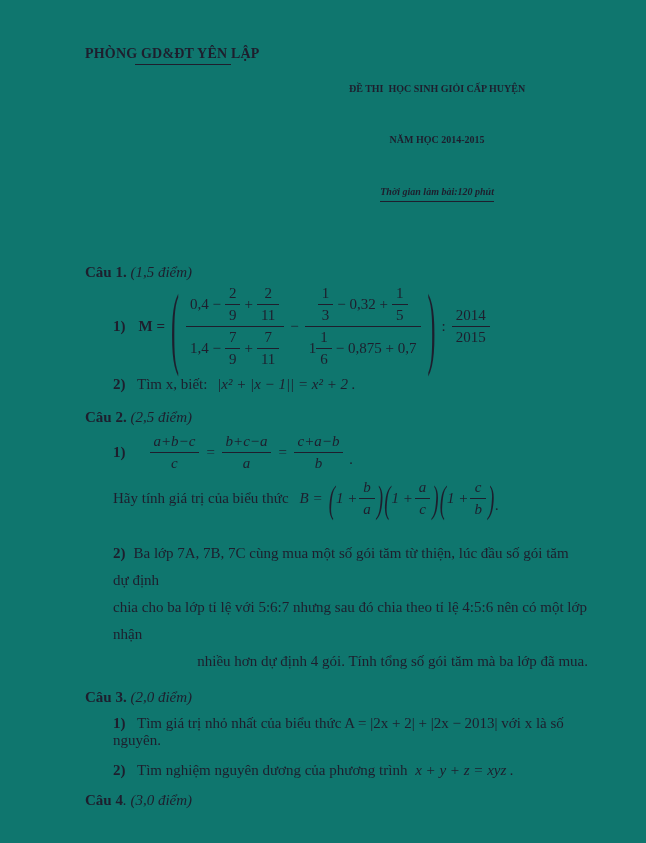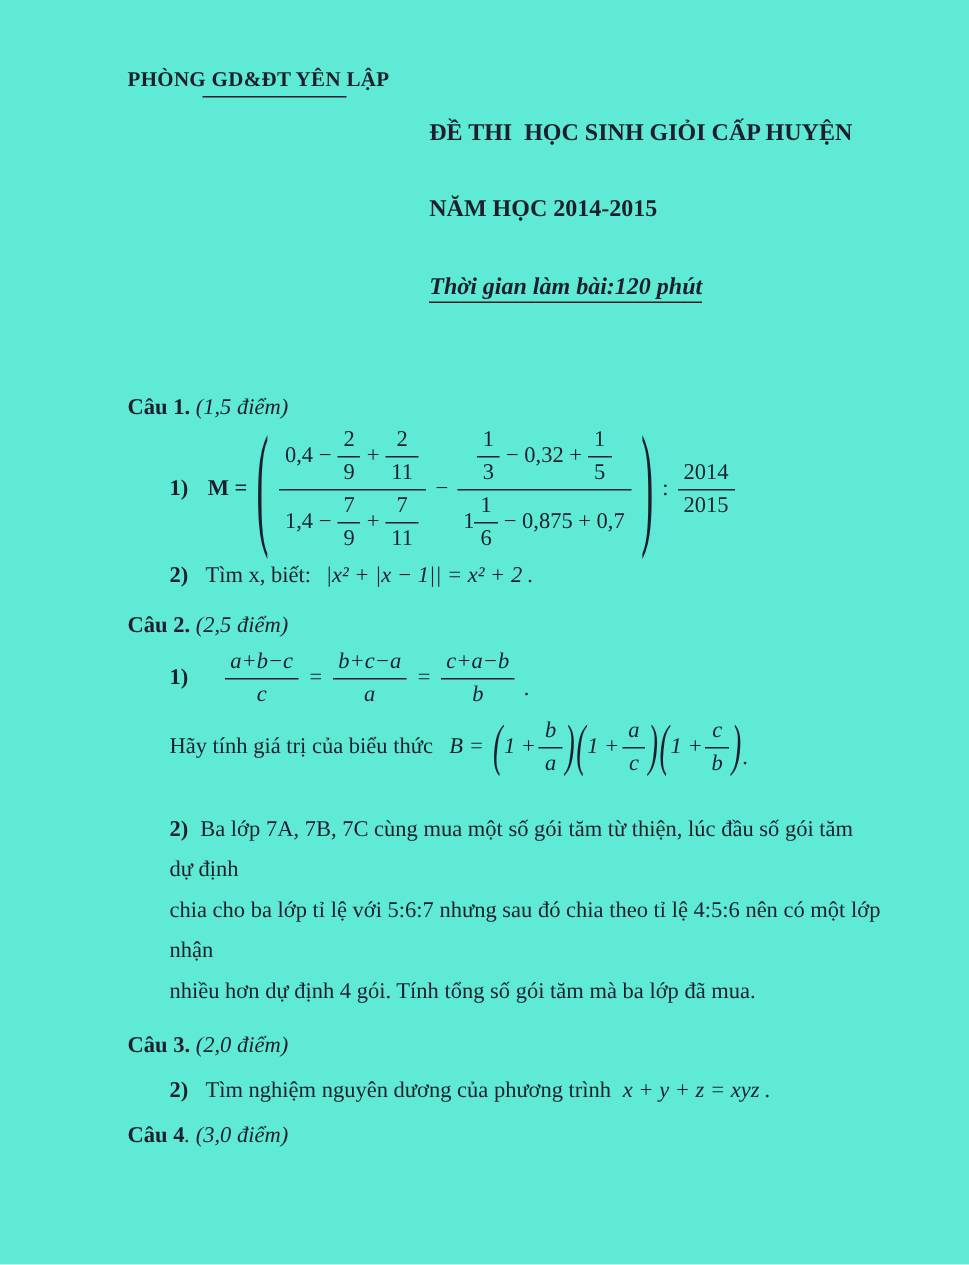--- a/index.html
+++ b/index.html
@@ -1,28 +1,28 @@
 <!DOCTYPE html>
 <html><head>
 <meta charset="utf-8">
 <style>
   html,body { margin:0; padding:0; background:#ffffff; }
   .page {
     position:relative; width:646px; height:843px; margin:0 auto;
-    background:#5eead4; overflow:hidden;
+    background:#0f766e; overflow:hidden;
     font-family:"Liberation Serif", serif;
     color:#1e1e2d; font-size:15px;
   }
   .content { padding:46px 58px 0 85px; }
 
   
   .header { display:flex; }
   .h-left  { width:40%; font-weight:bold; font-size:14px; letter-spacing:.2px; }
   .h-left-rule { width:96px; border-top:1.4px solid #1e1e2d; margin:2px 0 0 50px; }
-  .h-right { width:60%; font-size:16px; line-height:17px; white-space:pre-wrap; }
+  .h-right { width:60%; text-align:center; font-size:10px; line-height:17px; white-space:pre-wrap; }
   .h-right .b { font-weight:bold; }
   .h-time { display:inline-block; font-style:italic; font-weight:700; border-bottom:1.3px solid #1e1e2d; padding-bottom:1px; margin-top:1px; }
 
   
   .q-head { margin-top:14px; }
   .q-label { font-weight:bold; }
   .q-points { font-style:italic; }
 
   .indent1 { padding-left:28px; }
   .item-no { font-weight:bold; padding-right:8px; }
@@ -185,28 +185,34 @@
             </span>
           <span class="mp">)</span>
           <span class="mdot">.</span>
         </span>
       </span>
     </div>
 
     <div class="indent1 para" style="margin-top:20px;">
       <div><span class="item-no">2)</span><span>Ba lớp 7A, 7B, 7C cùng mua một số gói tăm từ thiện, lúc đầu số gói tăm dự định</span></div>
       <div style="padding-left:0;">chia cho ba lớp tỉ lệ với 5:6:7 nhưng sau đó chia theo tỉ lệ 4:5:6 nên có một lớp nhận</div>
-      <div style="padding-left:0;">nhiều hơn dự định 4 gói. Tính tổng số gói tăm mà ba lớp đã mua.</div>
+      <div style="padding-left:0;text-align:right;">nhiều hơn dự định 4 gói. Tính tổng số gói tăm mà ba lớp đã mua.</div>
     </div>
 
     <div class="q-head" style="margin-top:14px;">
       <span class="q-label">Câu 3.</span>
       <span class="q-points">(2,0 điểm)</span>
     </div>
 
+    <div class="indent1" style="margin-top:9px;">
+      <span class="item-no">1)</span>
+      <span>Tìm giá trị nhỏ nhất của biểu thức A =</span>
+      <span>|2x + 2| + |2x − 2013|</span>
+      <span>với x là số nguyên.</span>
+    </div>
 
     <div class="indent1" style="margin-top:13px;">
       <span class="item-no">2)</span>
       <span>Tìm nghiệm nguyên dương của phương trình</span>
       <span class="it" style="padding-left:4px;">x + y + z = xyz .</span>
     </div>
 
     <div class="q-head" style="margin-top:13px;">
       <span class="q-label">Câu 4</span><span class="q-points">. (3,0 điểm)</span>
     </div>

